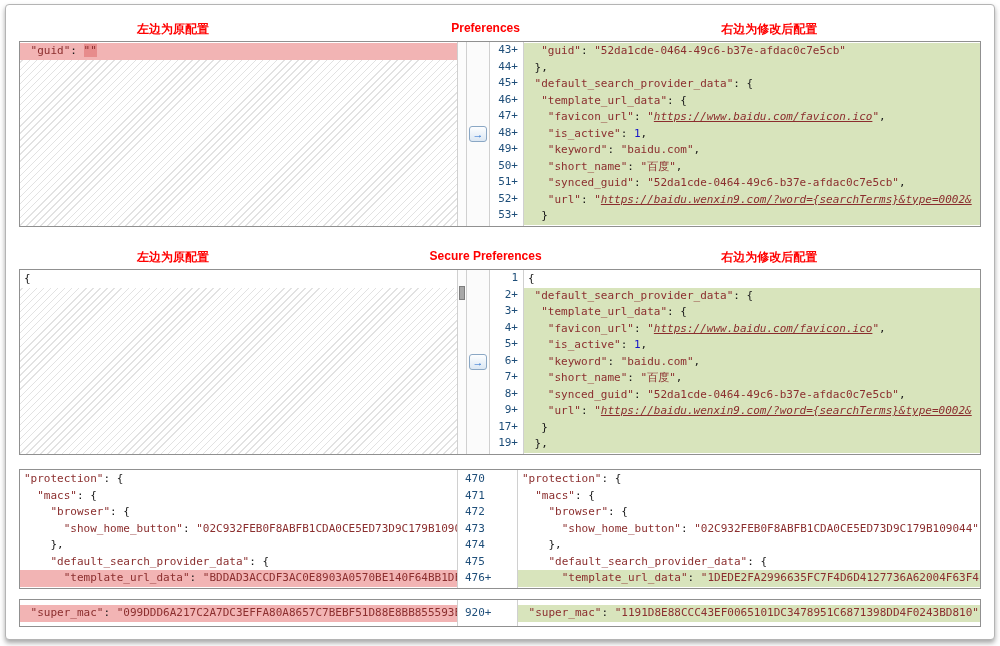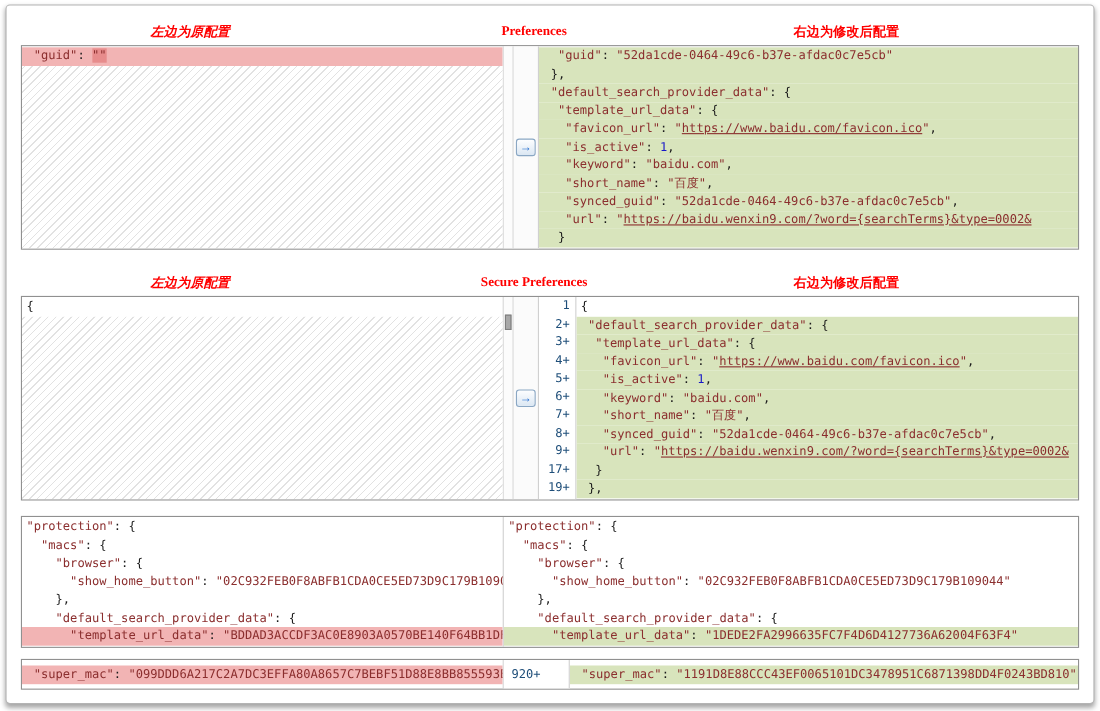--- a/index.html
+++ b/index.html
@@ -10,22 +10,22 @@
     box-shadow: 0 3px 5px rgba(0,0,0,.35);
     padding: 12px 13px; overflow: hidden;
   }
   .labels { position: relative; height: 24px; }
   .labels.tall { height: 28px; margin-top: 14px; }
   .lbl {
     position: absolute; top: 4px; transform: translateX(-50%);
     font-size: 12px; font-weight: bold; color: #f00; white-space: nowrap;
   }
   .labels.tall .lbl { top: 8px; }
-  .pos-left { left: 16%; font-style: italic; }
-  .pos-center { left: 48.5%; font-family: Liberation Serif, serif; }
+  .pos-left { left: 16%; }
+  .pos-center { left: 48.5%; }
   .pos-right { left: 78%; }
 
   .diffbox { display: flex; border: 1px solid #909090; background: #fff; overflow: hidden; }
   .h11 { height: 186px; }
   .h7  { height: 120px; margin-top: 14px; }
   .h1  { height: 28px;  margin-top: 10px; }
 
   .pane { overflow: hidden; padding-top: 1px; display: flex; flex-direction: column; }
   .leftpane  { width: 438px; border-right: 1px solid #d0d0d0; }
   .rightpane { flex: 1; }
@@ -54,21 +54,21 @@
   .row.hatch {
     flex: 1 1 auto; height: auto; padding: 0;
     background: repeating-linear-gradient(-45deg, #ffffff 0 4px, #e2e2e2 4px 5px);
   }
   .h1 .pane, .h1 .nums { padding-top: 5px; }
 
   .seg-k  { color: #8b2e2e; }
   .seg-kx { color: #8b2e2e; background: #e78c8c; }
   .seg-p  { color: #1a1a1a; }
   .seg-n  { color: #1616c8; }
-  .seg-u  { color: #8b2e2e; text-decoration: underline; }
+  .seg-u  { color: #8b2e2e; text-decoration: underline; font-style: italic; }
 </style>
 </head>
 <body>
 
 <div class="frame">
 
   <section>
     <div class="labels">
       <span class="lbl pos-left">左边为原配置</span>
       <span class="lbl pos-center">Preferences</span>
@@ -76,20 +76,33 @@
     </div>
     <div class="diffbox h11">
       <div class="pane leftpane">
           <div class="row del"><span class="seg-k"> "guid"</span><span class="seg-p">: </span><span class="seg-kx">""</span></div>
           <div class="row hatch"></div>
         </div>
       <div class="strip"></div>
       <div class="gutter">
         <button class="mergebtn">→</button>
       </div>
+      <div class="nums ra">
+          <div class="numrow">43+</div>
+          <div class="numrow">44+</div>
+          <div class="numrow">45+</div>
+          <div class="numrow">46+</div>
+          <div class="numrow">47+</div>
+          <div class="numrow">48+</div>
+          <div class="numrow">49+</div>
+          <div class="numrow">50+</div>
+          <div class="numrow">51+</div>
+          <div class="numrow">52+</div>
+          <div class="numrow">53+</div>
+        </div>
       <div class="pane rightpane">
           <div class="row add"><span class="seg-k">  "guid"</span><span class="seg-p">: </span><span class="seg-k">"52da1cde-0464-49c6-b37e-afdac0c7e5cb"</span></div>
           <div class="row add"><span class="seg-p"> },</span></div>
           <div class="row add"><span class="seg-k"> "default_search_provider_data"</span><span class="seg-p">: {</span></div>
           <div class="row add"><span class="seg-k">  "template_url_data"</span><span class="seg-p">: {</span></div>
           <div class="row add"><span class="seg-k">   "favicon_url"</span><span class="seg-p">: </span><span class="seg-k">"</span><span class="seg-u">https://www.baidu.com/favicon.ico</span><span class="seg-k">"</span><span class="seg-p">,</span></div>
           <div class="row add"><span class="seg-k">   "is_active"</span><span class="seg-p">: </span><span class="seg-n">1</span><span class="seg-p">,</span></div>
           <div class="row add"><span class="seg-k">   "keyword"</span><span class="seg-p">: </span><span class="seg-k">"baidu.com"</span><span class="seg-p">,</span></div>
           <div class="row add"><span class="seg-k">   "short_name"</span><span class="seg-p">: </span><span class="seg-k">"百度"</span><span class="seg-p">,</span></div>
           <div class="row add"><span class="seg-k">   "synced_guid"</span><span class="seg-p">: </span><span class="seg-k">"52da1cde-0464-49c6-b37e-afdac0c7e5cb"</span><span class="seg-p">,</span></div>
@@ -149,20 +162,29 @@
     <div class="diffbox h7">
       <div class="pane leftpane">
           <div class="row"><span class="seg-k">"protection"</span><span class="seg-p">: {</span></div>
           <div class="row"><span class="seg-k">  "macs"</span><span class="seg-p">: {</span></div>
           <div class="row"><span class="seg-k">    "browser"</span><span class="seg-p">: {</span></div>
           <div class="row"><span class="seg-k">      "show_home_button"</span><span class="seg-p">: </span><span class="seg-k">"02C932FEB0F8ABFB1CDA0CE5ED73D9C179B109044"</span></div>
           <div class="row"><span class="seg-p">    },</span></div>
           <div class="row"><span class="seg-k">    "default_search_provider_data"</span><span class="seg-p">: {</span></div>
           <div class="row del"><span class="seg-k">      "template_url_data"</span><span class="seg-p">: </span><span class="seg-k">"BDDAD3ACCDF3AC0E8903A0570BE140F64BB1DF"</span></div>
         </div>
+      <div class="nums la">
+          <div class="numrow">470</div>
+          <div class="numrow">471</div>
+          <div class="numrow">472</div>
+          <div class="numrow">473</div>
+          <div class="numrow">474</div>
+          <div class="numrow">475</div>
+          <div class="numrow">476+</div>
+        </div>
       <div class="pane rightpane">
           <div class="row"><span class="seg-k">"protection"</span><span class="seg-p">: {</span></div>
           <div class="row"><span class="seg-k">  "macs"</span><span class="seg-p">: {</span></div>
           <div class="row"><span class="seg-k">    "browser"</span><span class="seg-p">: {</span></div>
           <div class="row"><span class="seg-k">      "show_home_button"</span><span class="seg-p">: </span><span class="seg-k">"02C932FEB0F8ABFB1CDA0CE5ED73D9C179B109044"</span></div>
           <div class="row"><span class="seg-p">    },</span></div>
           <div class="row"><span class="seg-k">    "default_search_provider_data"</span><span class="seg-p">: {</span></div>
           <div class="row add"><span class="seg-k">      "template_url_data"</span><span class="seg-p">: </span><span class="seg-k">"1DEDE2FA2996635FC7F4D6D4127736A62004F63F4"</span></div>
         </div>
     </div>

